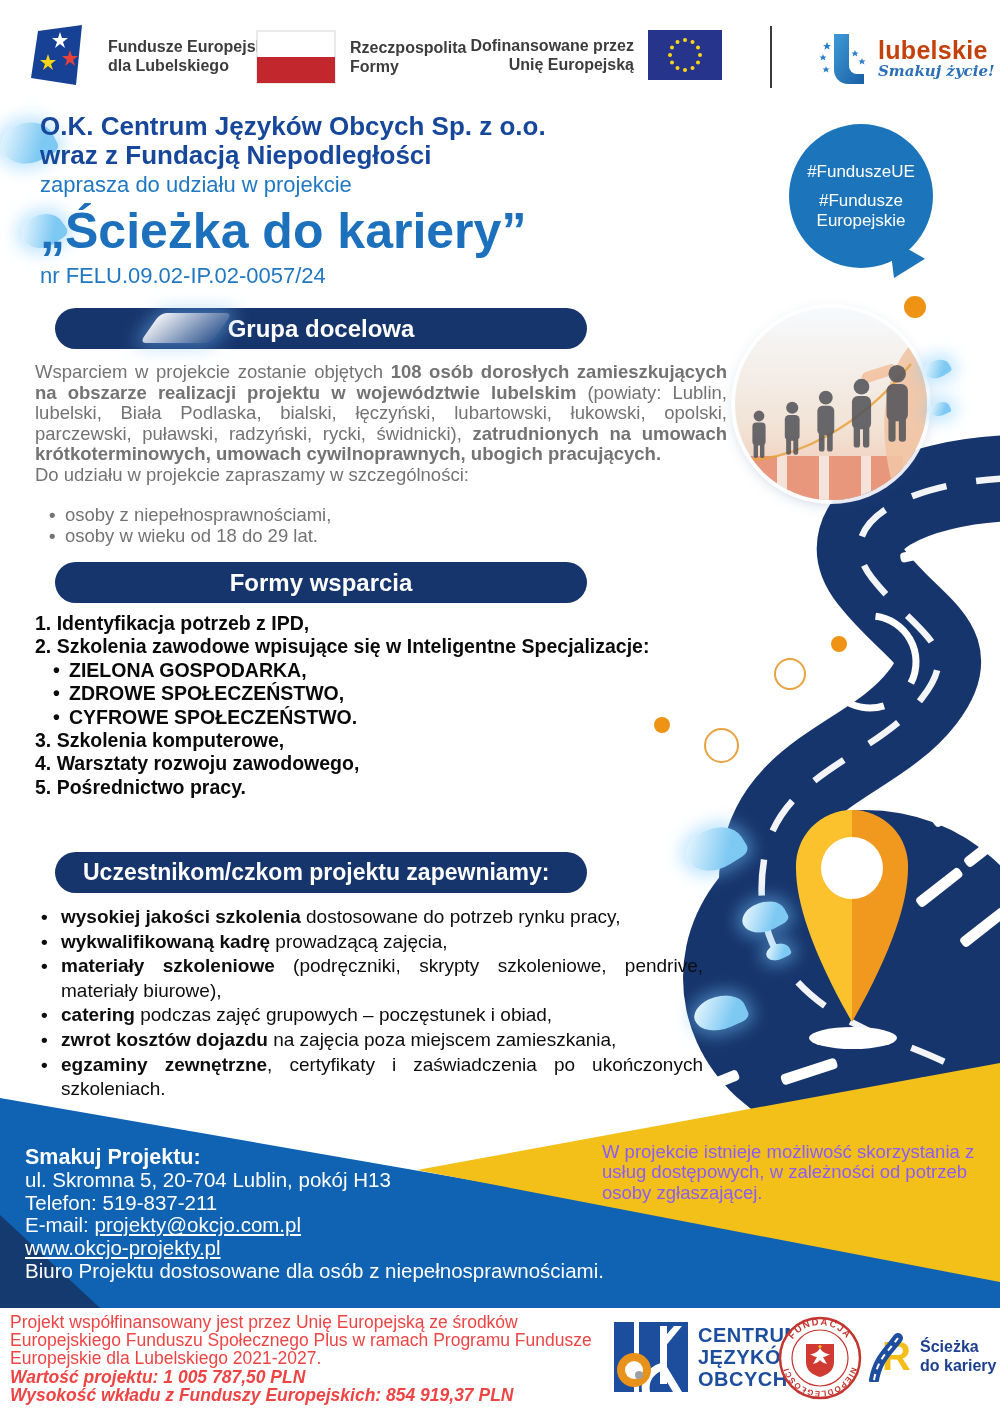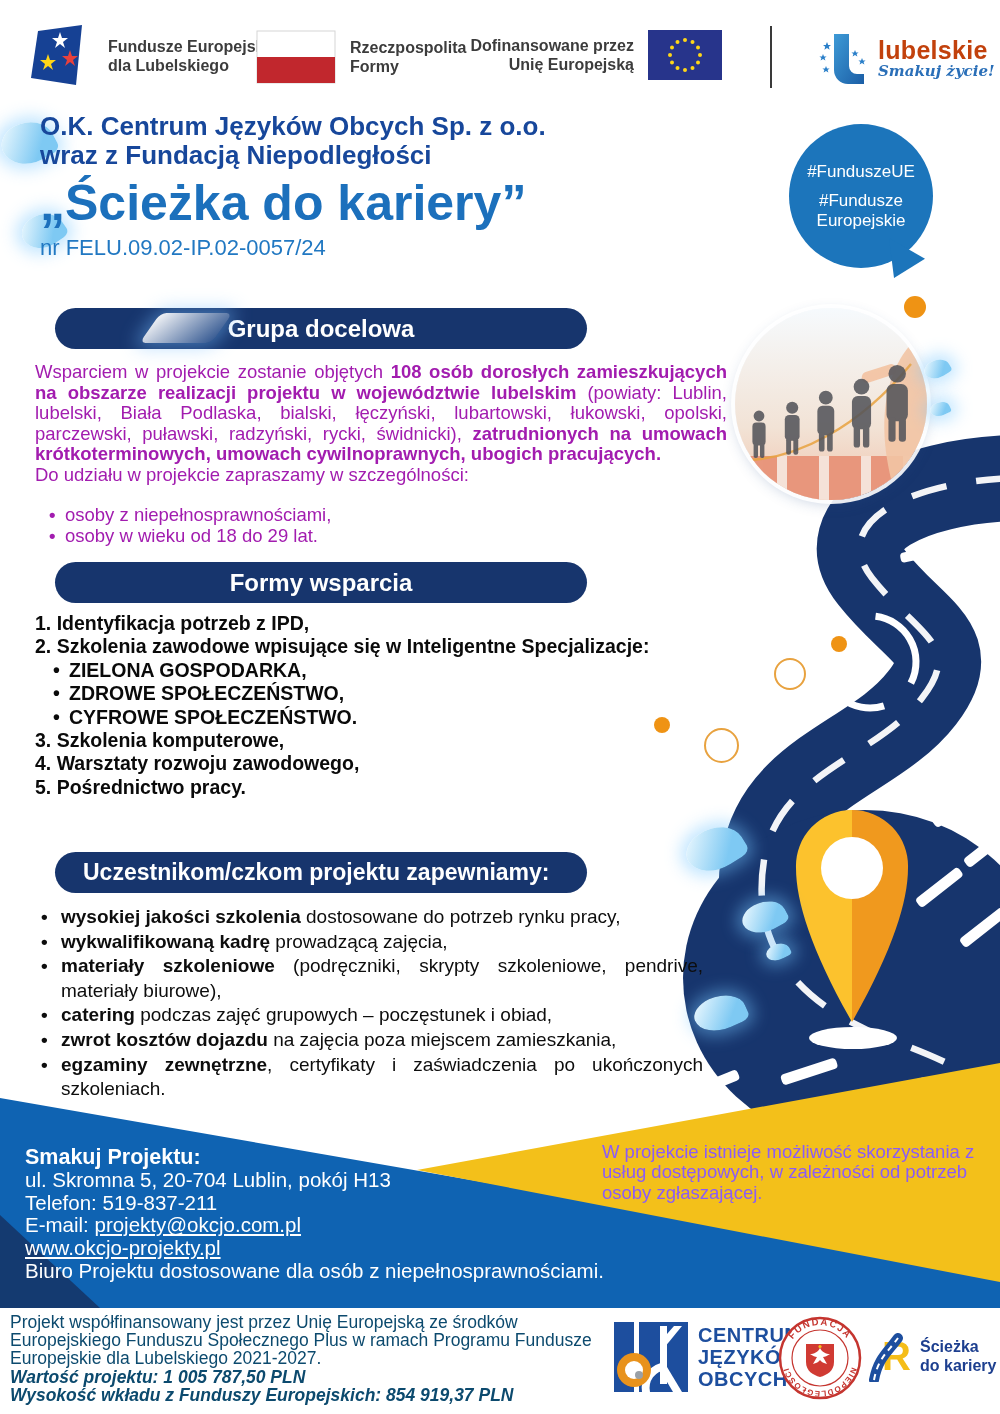--- a/index.html
+++ b/index.html
@@ -26,21 +26,21 @@
   
   .photo{left:735px;top:308px;width:192px;height:192px;border-radius:50%;overflow:hidden;z-index:2;
          box-shadow:0 0 0 4px rgba(255,255,255,.9),0 4px 14px rgba(40,80,140,.25);}
   
   .banner{left:55px;width:532px;height:41px;background:#17356d;border-radius:21px;color:#fff;
           font-weight:700;display:flex;align-items:center;justify-content:center;z-index:4;font-size:24px;}
   .banner .streak{position:absolute;left:95px;top:5px;width:72px;height:30px;border-radius:6px;
           background:linear-gradient(120deg,rgba(255,255,255,.95),rgba(140,195,255,.25));
           transform:skewX(-35deg);box-shadow:0 0 16px 5px rgba(120,190,255,.45);}
   
-  .para-wrap{left:35px;top:362px;width:692px;z-index:4;font-size:18.5px;line-height:20.6px;color:#a21caf;}
+  .para-wrap{left:35px;top:362px;width:692px;z-index:4;font-size:18.5px;line-height:20.6px;color:#737373;}
   .just{text-align:justify;}
   .tg-bullets{margin-top:18px;}
   .tg-bullet{padding-left:30px;position:relative;line-height:21.5px;}
   .tg-bullet::before{content:"•";position:absolute;left:14px;font-weight:700;}
   .formy-wrap{left:35px;top:612px;width:650px;z-index:4;font-size:19.5px;line-height:23.4px;font-weight:700;color:#0a0a0a;}
   .formy-sub{padding-left:34px;position:relative;}
   .formy-sub::before{content:"•";position:absolute;left:18px;}
   .benefit-wrap{left:35px;top:905px;width:668px;z-index:4;font-size:19px;line-height:24.6px;color:#0d0d0d;}
   .brow{display:flex;}
   .bdot{width:26px;flex:none;font-weight:700;}
@@ -52,21 +52,21 @@
              clip-path:polygon(0 8px,100% 182px,100% 100%,0 100%);}
   .dark-tri{left:0;top:1215px;width:100px;height:93px;background:#143a70;z-index:3;
             clip-path:polygon(0 0,100% 100%,0 100%);}
   .yellow-tri{left:400px;top:1050px;width:600px;height:232px;background:#f3c01a;z-index:3;
             clip-path:polygon(17px 120px,100% 13px,100% 232px);}
   .office{left:25px;top:1146px;width:580px;color:#fff;z-index:5;font-size:20.5px;line-height:22.8px;}
   .office .head{font-weight:800;font-size:21.5px;}
   .office a{color:#fff;text-decoration:underline;}
   .note{left:602px;top:1142px;width:392px;z-index:5;font-size:18.5px;line-height:20.4px;color:#8b5cf6;}
   
-  .fin{left:10px;top:1313px;width:592px;font-size:17.5px;line-height:18.2px;color:#0c4a6e;z-index:4;}
+  .fin{left:10px;top:1313px;width:592px;font-size:17.5px;line-height:18.2px;color:#ef4444;z-index:4;}
   .fin .bold{font-weight:800;font-style:italic;}
   .oktext{font-size:20px;line-height:22px;font-weight:800;color:#1d4e9e;letter-spacing:.5px;}
   .seal{z-index:4;}
   .sciezka-txt{font-size:16px;line-height:19px;font-weight:800;color:#1d3f8f;}
   
   .road{left:660px;top:430px;z-index:1;}
   .feather{background:linear-gradient(135deg,#f2fbff,#7ec9f3 70%);border-radius:70% 100% 30% 100%;
            box-shadow:0 0 16px 6px rgba(120,200,255,.45);z-index:2;}
   .odot{background:#ef9314;border-radius:50%;z-index:2;}
   .oring{border:2px solid #e8a23f;border-radius:50%;z-index:2;background:transparent;}
@@ -145,20 +145,21 @@
     </svg>
     <div>
       <div class="lub-name">lubelskie</div>
       <div class="lub-slogan">Smakuj życie!</div>
     </div>
   </div>
 
   <div class="abs title-wrap">
     <div class="org-line">O.K. Centrum Języków Obcych Sp. z o.o.</div>
     <div class="org-line">wraz z Fundacją Niepodległości</div>
+    <div class="invite-line">zaprasza do udziału w projekcie</div>
     <div class="big-title">„Ścieżka do kariery”</div>
     <div class="proj-num">nr FELU.09.02-IP.02-0057/24</div>
   </div>
 
   <div class="abs bubble">
     <div>
       <div>#FunduszeUE</div>
       <div style="height:9px;"></div>
       <div style="width:104px;margin:0 auto;">#Fundusze Europejskie</div>
     </div>

